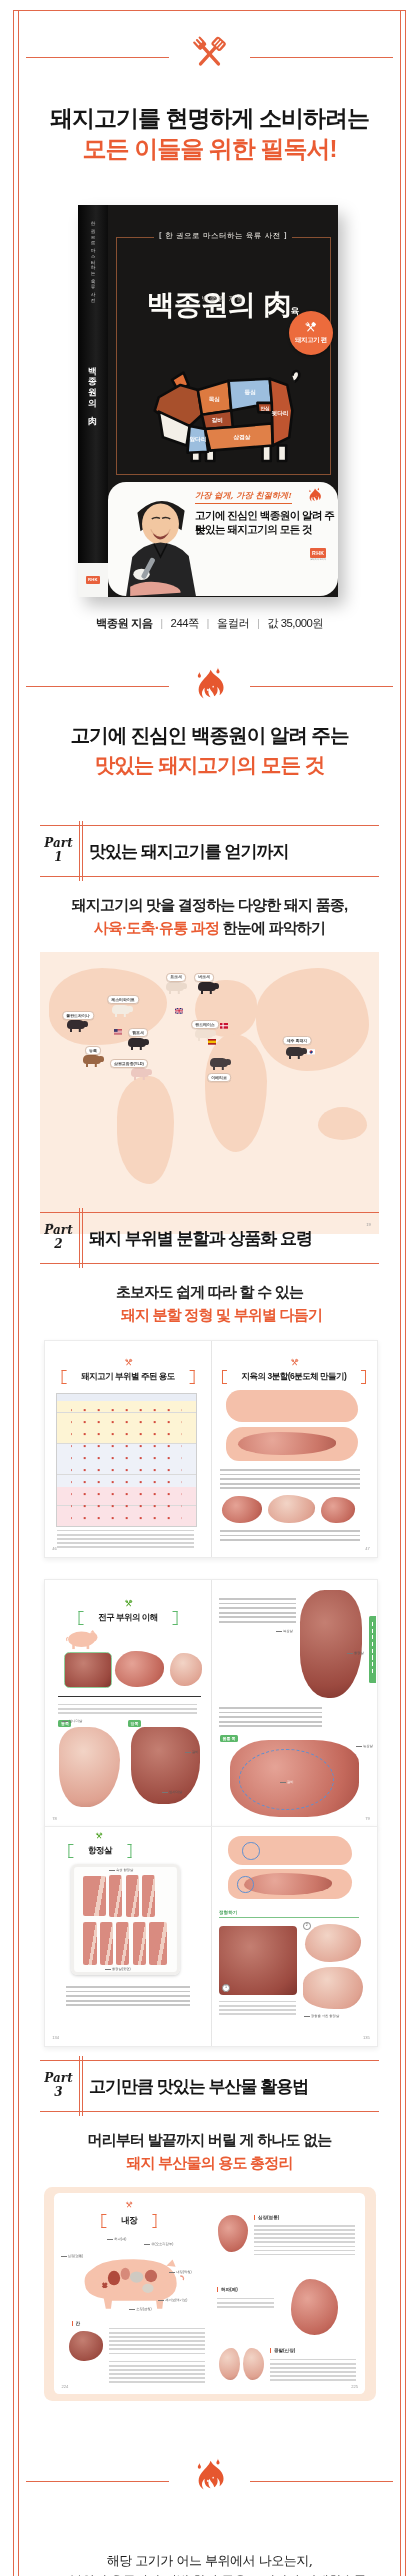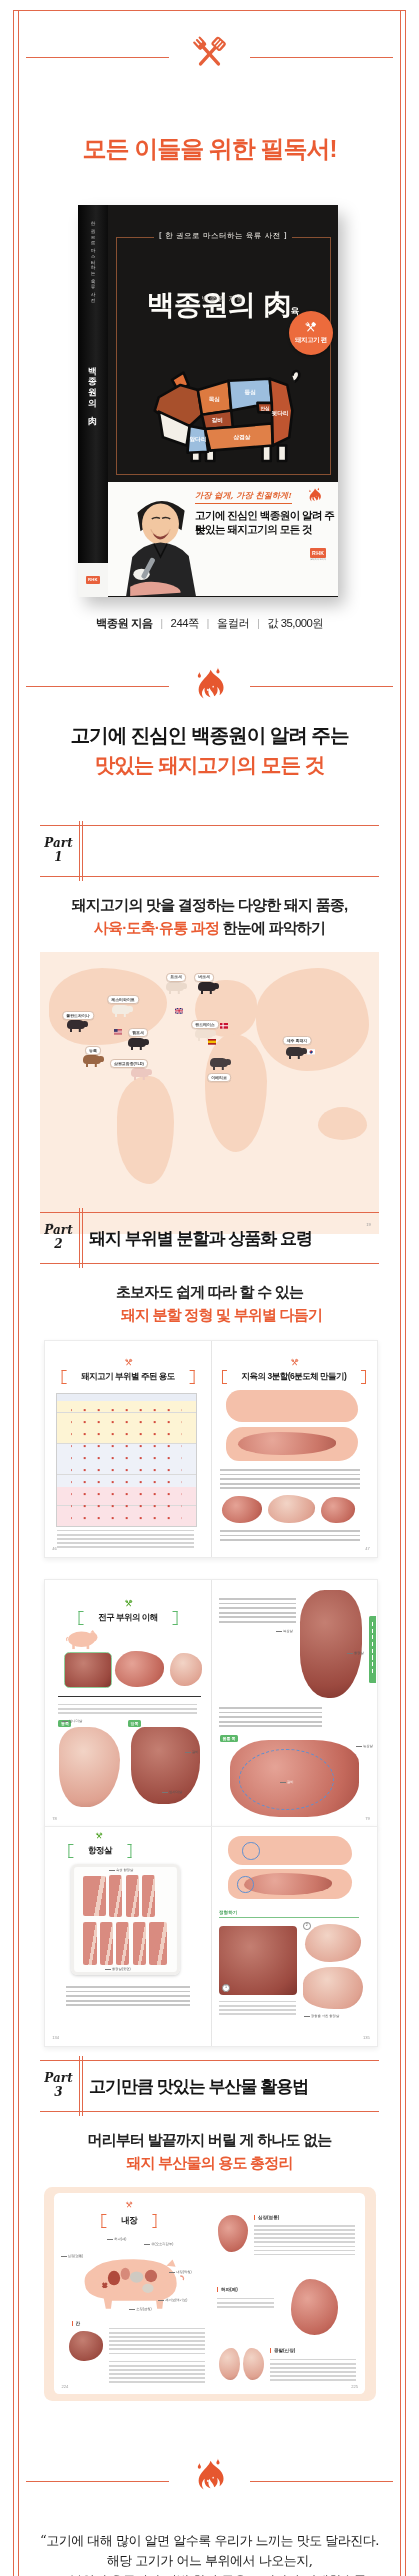--- a/index.html
+++ b/index.html
@@ -111,20 +111,21 @@
   <div class="vline" style="left:400px;top:10.3px;height:3266px;width:0.8px;"></div>
   <div class="vline" style="left:405px;top:10.3px;height:3266px;width:0.8px;"></div>
   <div class="hline" style="left:13.4px;top:10.3px;width:393px;height:0.8px;"></div>
 
   <div class="hline" style="left:26px;top:57px;width:143px;"></div>
   <div class="hline" style="left:250px;top:57px;width:143px;"></div>
   <svg class="abs" style="left:189px;top:32px;" width="41" height="44" viewBox="0 0 60 60">
       <use href="#ic-utensil"></use>
     </svg>
 
+  <div class="abs ctr h-top" style="top:103px;">돼지고기를 현명하게 소비하려는</div>
   <div class="abs ctr h-top or" style="top:133px;">모든 이들을 위한 필독서!</div>
 
   <div class="abs" style="left:78px;top:205px;width:260px;height:392px;box-shadow:7.2px 9.3px 15.5px rgba(0,0,0,.25);">
 
     <div class="abs" style="left:0;top:0;width:30px;height:392px;background:linear-gradient(to right,#050505,#1f1f1f 60%,#0c0c0c);">
       <div class="abs" style="left:50%;top:13.4px;transform:translateX(-50%);writing-mode:vertical-rl;color:#cfcfcf;font-size:4.6px;letter-spacing:1px;">한 권으로 마스터하는 육류 사전</div>
       <div class="abs" style="left:50%;top:155px;transform:translateX(-50%);writing-mode:vertical-rl;color:#fff;font-weight:700;font-size:8.8px;letter-spacing:2.1px;font-family:'DejaVu Serif','Liberation Serif',serif;">백종원의 肉</div>
       <div class="abs" style="left:0;bottom:0;width:30px;height:34px;background:#f6f6f4;display:flex;align-items:center;justify-content:center;">
         <span class="rhkbox" style="font-size:4.1px;">RHK</span>
       </div>
@@ -171,21 +172,21 @@
           <text x="144" y="100">목심</text>
           <text x="214" y="86">등심</text>
           <text x="150" y="140">갈비</text>
           <text x="243" y="116" font-size="9">안심</text>
           <text x="198" y="174">삼겹살</text>
           <text x="112" y="178">앞다리</text>
           <text x="272" y="126">뒷다리</text>
         </g>
       </svg>
 
-      <div class="abs" style="left:0;top:277px;width:230px;height:114px;background:#fbfbf9;">
+      <div class="abs" style="left:0;top:277px;width:230px;height:114px;background:#fbfbf9;border-radius:18px;">
         <svg class="abs" style="left:14.4px;top:4.1px;" width="77" height="110" viewBox="0 0 150 214">
           <path d="M30,52 Q75,8 122,48 L116,86 Q75,58 36,88 Z" fill="#1d1b1a"></path>
           <ellipse cx="75" cy="74" rx="36" ry="40" fill="#f2c7a1"></ellipse>
           <path d="M56,84 q4,10 12,12 M94,84 q-4,10 -12,12" stroke="#dfae8a" stroke-width="2" fill="none"></path>
           <path d="M58,64 q8,-5 16,-1 M78,63 q8,-4 16,1" stroke="#332b26" stroke-width="3" fill="none"></path>
           <path d="M60,92 Q75,106 92,90 Q84,104 74,104 Q64,102 60,92 Z" fill="#8a4038"></path>
           <path d="M8,214 L20,138 Q42,112 75,110 Q110,112 130,136 L144,214 Z" fill="#242425"></path>
           <path d="M62,112 L75,138 L88,112" stroke="#0e0e0e" stroke-width="3" fill="none"></path>
           <ellipse cx="38" cy="172" rx="16" ry="11" fill="#f2f1ec"></ellipse>
           <rect x="46" y="138" width="10" height="44" rx="4" transform="rotate(28 51 160)" fill="#9aa0a5"></rect>
@@ -226,20 +227,21 @@
   <div class="abs ctr h-mid" style="top:722px;">고기에 진심인 백종원이 알려 주는</div>
   <div class="abs ctr h-mid or" style="top:751px;">맛있는 돼지고기의 모든 것</div>
 
   <div class="partbox" style="top:825px;">
     <div class="plab">
         <span>Part</span>
         <span>1</span>
       </div>
     <div class="pdiv" style="left:39px;"></div>
     <div class="pdiv" style="left:42px;"></div>
+    <div class="ptitle">맛있는 돼지고기를 얻기까지</div>
   </div>
   <div class="abs ctr sub1" style="top:896px;">돼지고기의 맛을 결정하는 다양한 돼지 품종,</div>
   <div class="abs ctr sub2" style="top:919px;">
     <span class="hl">사육·도축·유통 과정</span><span> 한눈에 파악하기</span>
   </div>
 
   <div class="abs" style="left:40px;top:952px;width:339px;height:282px;background:#fcece0;overflow:hidden;">
     <div class="land" style="left:9.3px;top:15.5px;width:118px;height:77px;border-radius:45% 55% 60% 35%/50% 45% 55% 40%;"></div>
     <div class="land" style="left:77px;top:124px;width:57px;height:108px;border-radius:55% 45% 45% 60%/40% 45% 60% 50%;"></div>
     <div class="land" style="left:155px;top:28px;width:62px;height:57px;border-radius:50% 50% 45% 55%/55% 45% 50% 50%;"></div>
@@ -503,18 +505,17 @@
       <div class="pnum" style="right:7.2px;bottom:5.2px;">225</div>
     </div>
   </div>
 
   <div class="hline" style="left:26px;top:2481px;width:143px;"></div>
   <div class="hline" style="left:250px;top:2481px;width:143px;"></div>
   <svg class="abs" style="left:193px;top:2455px;" width="34" height="39" viewBox="0 0 64 64">
       <use href="#ic-flame"></use>
     </svg>
 
-  <div class="abs ctr quoteL" style="top:2532px;">“고기에 대해 많이 알면 알수록 우리가 느끼는 맛도 달라진다.</div>
   <div class="abs ctr quoteL" style="top:2552px;">해당 고기가 어느 부위에서 나오는지,</div>
   <div class="abs ctr quoteL" style="top:2572px;">그 부위의 운동량과 지방 함량 등을 소비자가 이해할수록</div>
 
 </div>
 
 
 </body></html>

